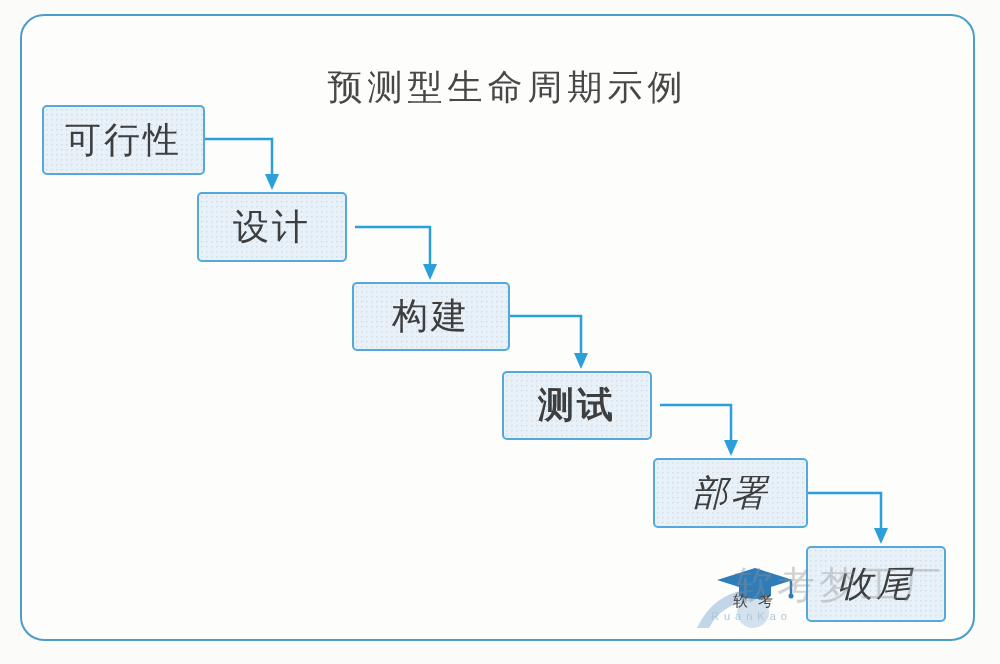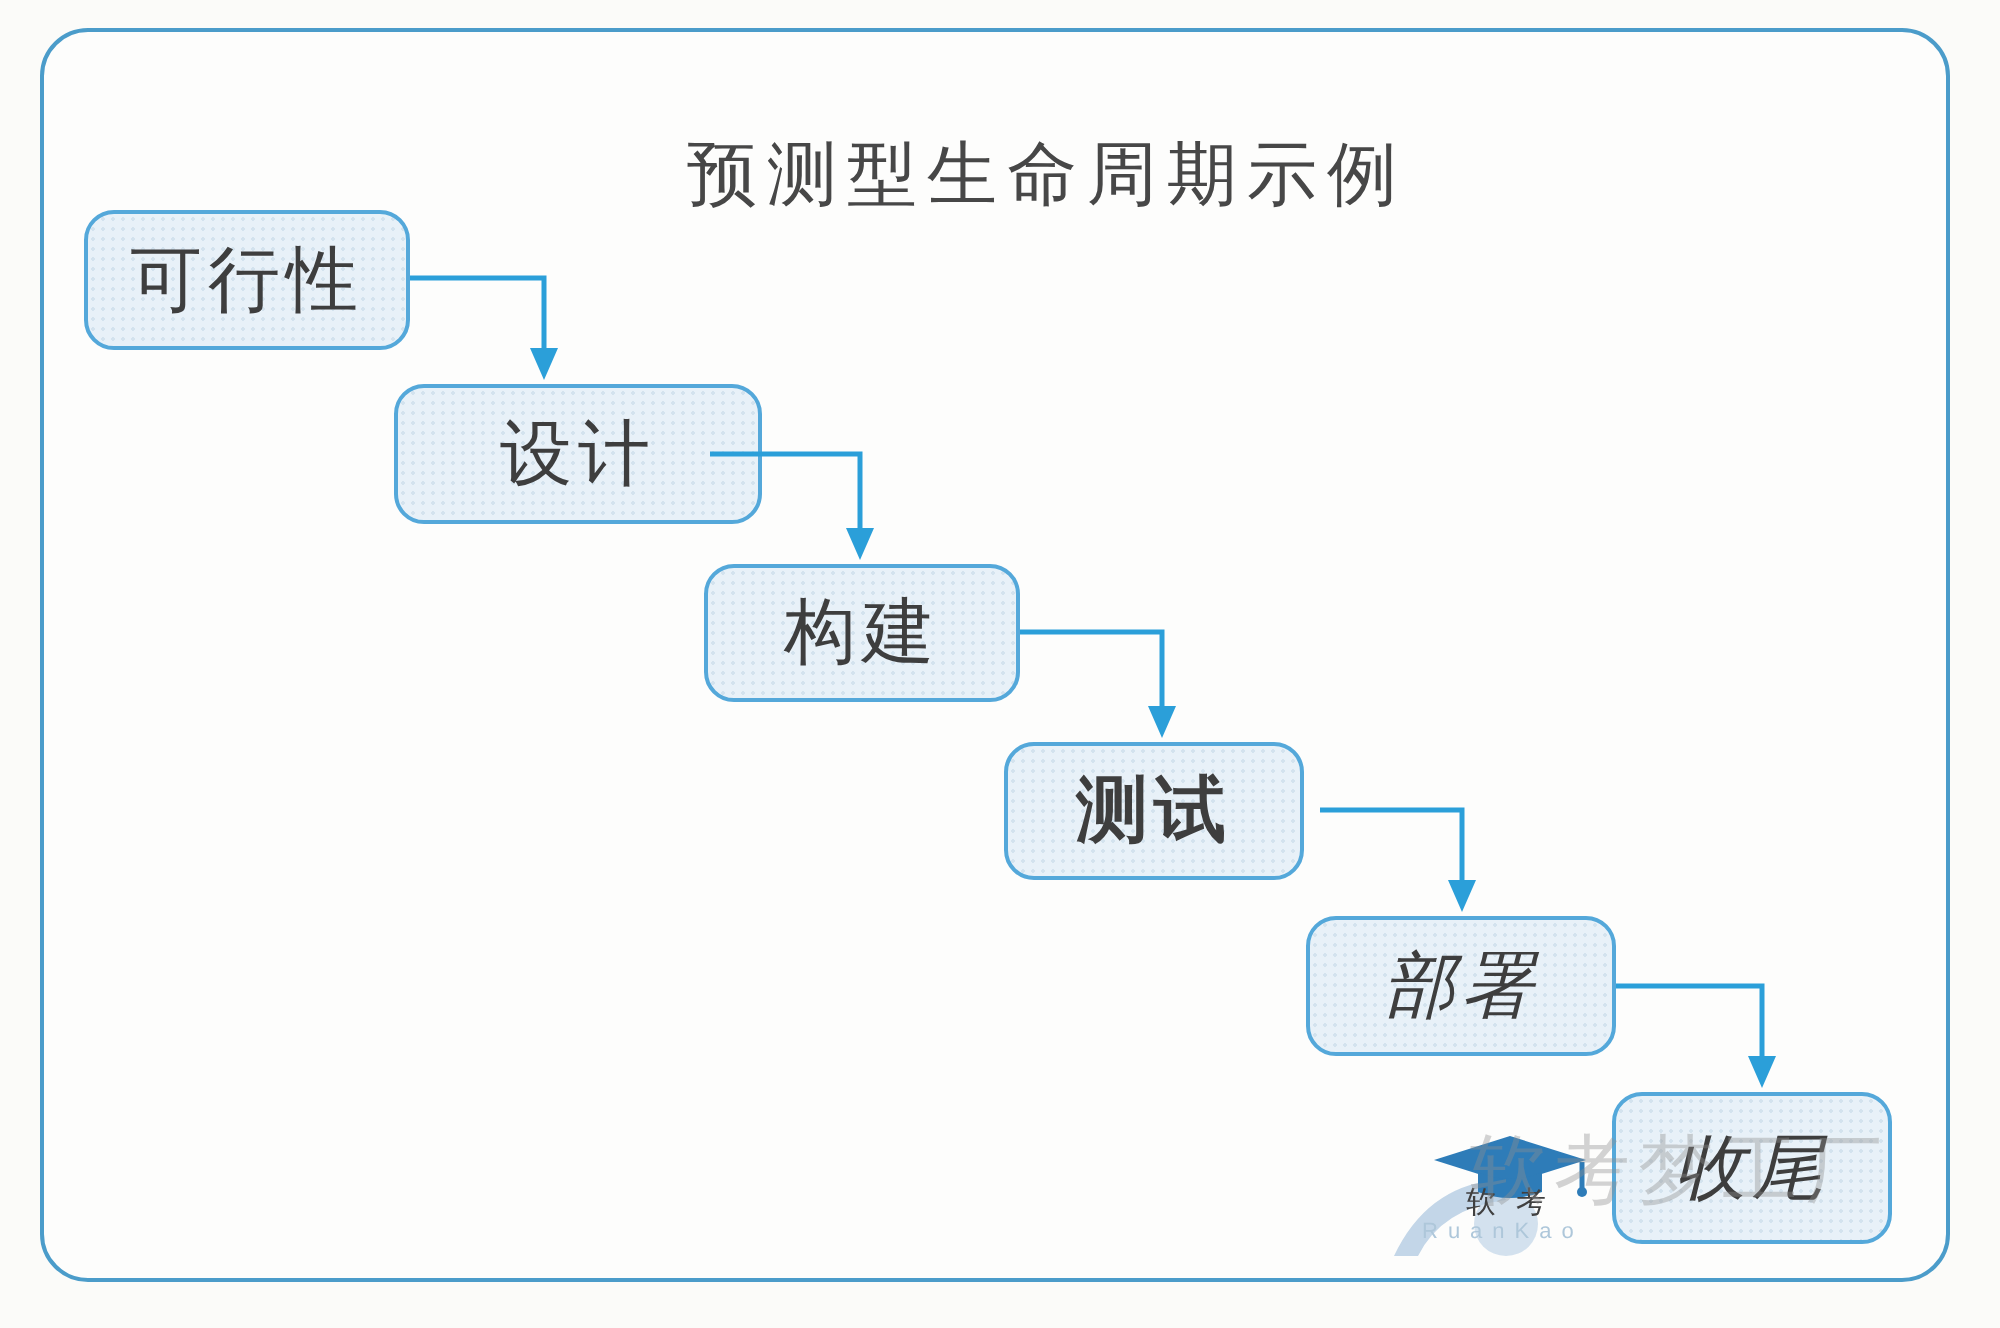--- a/index.html
+++ b/index.html
@@ -13,45 +13,45 @@
   .frame {
     position:absolute;
     left:20px; top:14px;
     width:955px; height:627px;
     border:2px solid #4b9cca;
     border-radius:24px;
     background:#fdfdfc;
   }
   .title {
     position:absolute;
-    left:16px; top:48px;
+    left:0; top:48px;
     width:100%;
     text-align:center;
     font-size:35px;
     letter-spacing:5px;
     color:#474747;
     padding-left:20px;
   }
   .stage {
     position:absolute;
     background:#e8f1f8;
     border:2.5px solid #54a8da;
-    border-radius:15px;
+    border-radius:5px;
     display:flex;
     align-items:center;
     justify-content:center;
     font-size:36px;
     letter-spacing:3px;
     color:#3e3e3e;
     
     background-image:radial-gradient(rgba(120,160,195,0.18) 1px, transparent 1px);
     background-size:5px 5px;
   }
   .stage-0 { left:42px;  top:105px; width:163px; height:70px; }
-  .stage-1 { left:197px; top:192px; width:184px; height:70px; }
+  .stage-1 { left:197px; top:192px; width:150px; height:70px; }
   .stage-2 { left:352px; top:282px; width:158px; height:69px;text-align:right; }
   .stage-3 { left:502px; top:371px; width:150px; height:69px;font-weight:bold; }
   .stage-4 { left:653px; top:458px; width:155px; height:70px;font-style:italic; }
   .stage-5 { left:806px; top:546px; width:140px; height:76px;font-style:italic; }
   svg.arrows {
     position:absolute;
     left:0; top:0;
     width:1000px; height:664px;
     pointer-events:none;
   }

